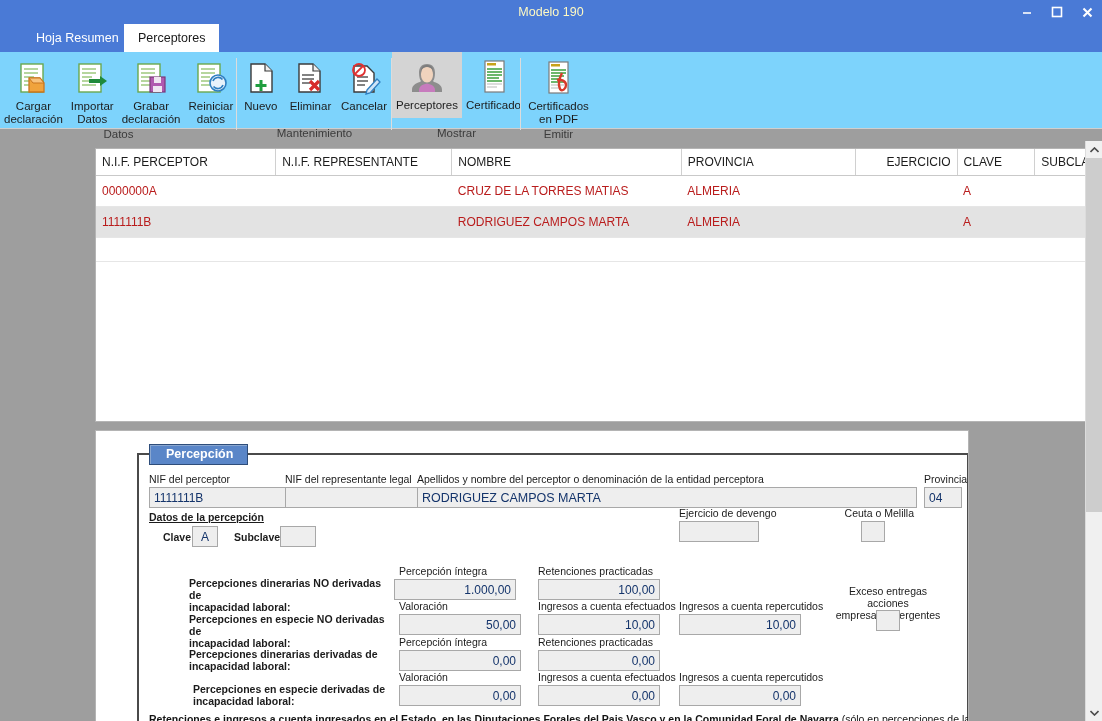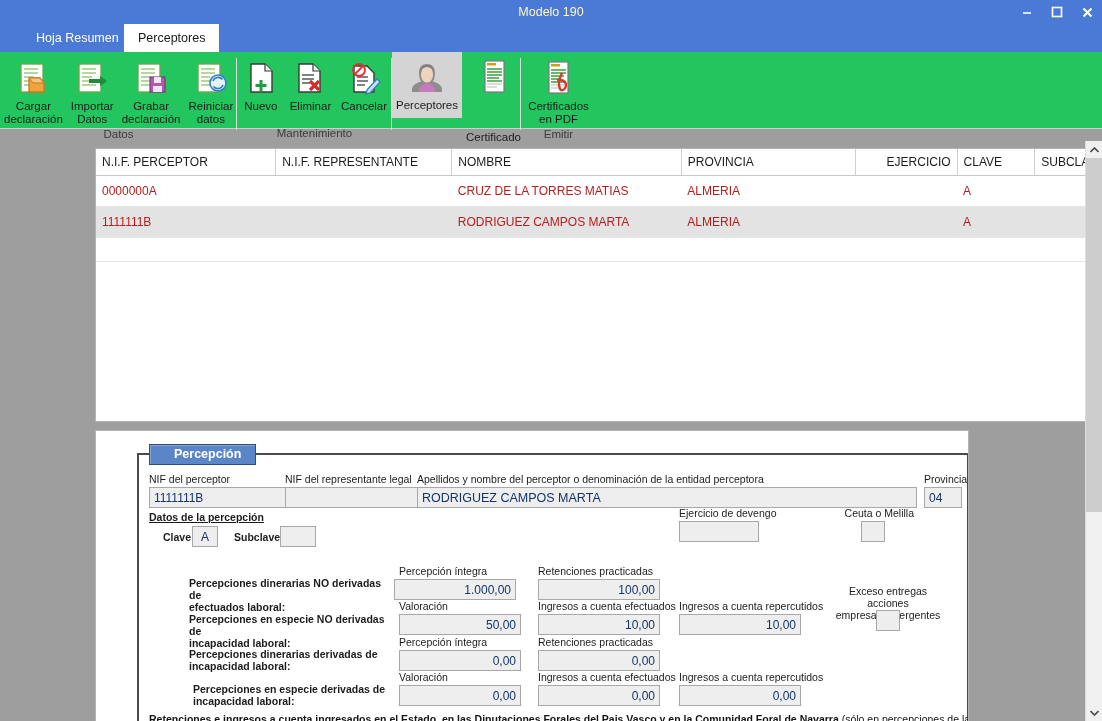--- a/index.html
+++ b/index.html
@@ -39,21 +39,21 @@
     padding:0 14px; font-size:12.5px; color:#ffffff;
     text-align:center;
   }
   .tab.active {
     background:#ffffff; color:#1a1a1a; height:29px;
   }
 
   
   #ribbon {
     position:absolute; left:0; top:52px; width:1102px; height:77px;
-    background:#22c55e;
+    background:#7dd3fc;
     border-bottom:1px solid #cfcfcf;
   }
   #ribbon .groups { position:absolute; left:0; top:0; display:flex; height:89px; }
   .rgroup { position:relative; height:89px; display:flex; flex-direction:column; }
   .rgroup .items { display:flex; flex:1; align-items:flex-start; padding-top:4px; }
   .rgroup .gtitle {
     height:16px; line-height:16px; text-align:center;
     font-size:11.5px; color:#3b3b3b;
   }
   .rgroup .sep {
@@ -104,21 +104,21 @@
     overflow:hidden;
   }
   #gbox {
     position:absolute; left:41px; top:22px; width:832px; height:300px;
     border:2px solid #4a4a4a;
   }
   #gbox-legend {
     position:absolute; left:10px; top:-11px;
     background:#5a86c8; color:#ffffff;
     font-size:12.5px; font-weight:bold;
-    padding:2px 14px 3px 24px;
+    padding:2px 14px 3px 16px;
     border:1px solid #2e4d7a;
     box-shadow:1px 1px 0 #8aa7d0 inset;
   }
 
   .flbl { font-size:10.5px; color:#1b1b1b; }
   .flbl.b { font-weight:bold; }
   .fld {
     background:#eeeeee; border:1px solid #a8a8a8;
     font-size:12px; color:#14346b; font-family:"Liberation Sans", sans-serif;
     padding:2px 4px; height:21px; line-height:15px;
@@ -298,21 +298,21 @@
           <span class="ico">
             <svg width="40" height="40" viewBox="0 0 40 40">
               <path d="M20 6c-6 0-8 4-8 9 0 4 1 7 2 8l-1 1c-5 1.5-8 3.5-8 8v2h30v-2c0-4.5-3-6.5-8-8l-1-1c1-1 2-4 2-8 0-5-2-9-8-9z" fill="#8d8d8d"></path>
               <path d="M20 9c-4.5 0-6 3-6 7.5 0 4.5 2.5 8 6 8s6-3.5 6-8C26 12 24.5 9 20 9z" fill="#f0d3bd"></path>
               <path d="M12 34v-2c0-3.5 3-5.5 8-6.5 5 1 8 3 8 6.5v2z" fill="#c77bbd"></path>
               <path d="M14 16c0-5 2-7 6-7s6 2 6 7c1-7-2-9-6-9s-7 2-6 9z" fill="#7d7d7d"></path>
             </svg>
           </span>
           <span class="lbl">Perceptores</span>
         </div>
-        <div class="rbtn" style="padding-top:5px;gap:32px;">
+        <div class="rbtn" style="padding-top:5px;">
           <span class="ico">
             <svg width="36" height="40" viewBox="0 0 36 40">
               <rect x="9" y="3" width="19" height="31" fill="#fff" stroke="#7a7a7a" stroke-width="1.2"></rect>
               <rect x="11" y="5" width="9" height="2.5" fill="#c8a21a"></rect>
               <g stroke="#3ca03c" stroke-width="1.3">
                   <path d="M11 11h15M11 14h15M11 17h15M11 20h12M11 23h15"></path>
                 </g>
               <g stroke="#b9b9b9" stroke-width="1.2">
                   <path d="M11 26h15M11 29h10"></path>
                 </g>
@@ -432,21 +432,21 @@
     <input class="abs fld" style="left: 540px; top: 66px; width: 80px;" value="">
 
     <div class="abs flbl" style="left:695px; top:52px; width:80px; text-align:right;">Ceuta o Melilla</div>
     <input class="abs fld" style="left: 722px; top: 66px; width: 24px;" value="">
 
     <div class="abs flbl" style="left:688px; top:130px; width:122px; text-align:center; white-space:pre-line; line-height:12px;">Exceso entregas acciones
 empresas emergentes</div>
     <input class="abs fld" style="left: 737px; top: 155px; width: 24px;" value="">
 
     <div class="abs flbl b" style="left:50px; top:122px; width:205px; white-space:pre-line; line-height:12px;">Percepciones dinerarias NO derivadas de
-efectuados laboral:</div>
+incapacidad laboral:</div>
     <div class="abs flbl" style="left:260px; top:110px;">Percepción íntegra</div>
     <input class="abs fld num" style="left: 255px; top: 124px; width: 122px;" value="1.000,00">
     <div class="abs flbl" style="left:399px; top:110px;">Retenciones practicadas</div>
     <input class="abs fld num" style="left: 399px; top: 124px; width: 122px;" value="100,00">
 
     <div class="abs flbl b" style="left:50px; top:158px; width:205px; white-space:pre-line; line-height:12px;">Percepciones en especie NO derivadas de
 incapacidad laboral:</div>
     <div class="abs flbl" style="left:260px; top:145px;">Valoración</div>
     <input class="abs fld num" style="left: 260px; top: 159px; width: 122px;" value="50,00">
     <div class="abs flbl" style="left:399px; top:145px;">Ingresos a cuenta efectuados</div>

